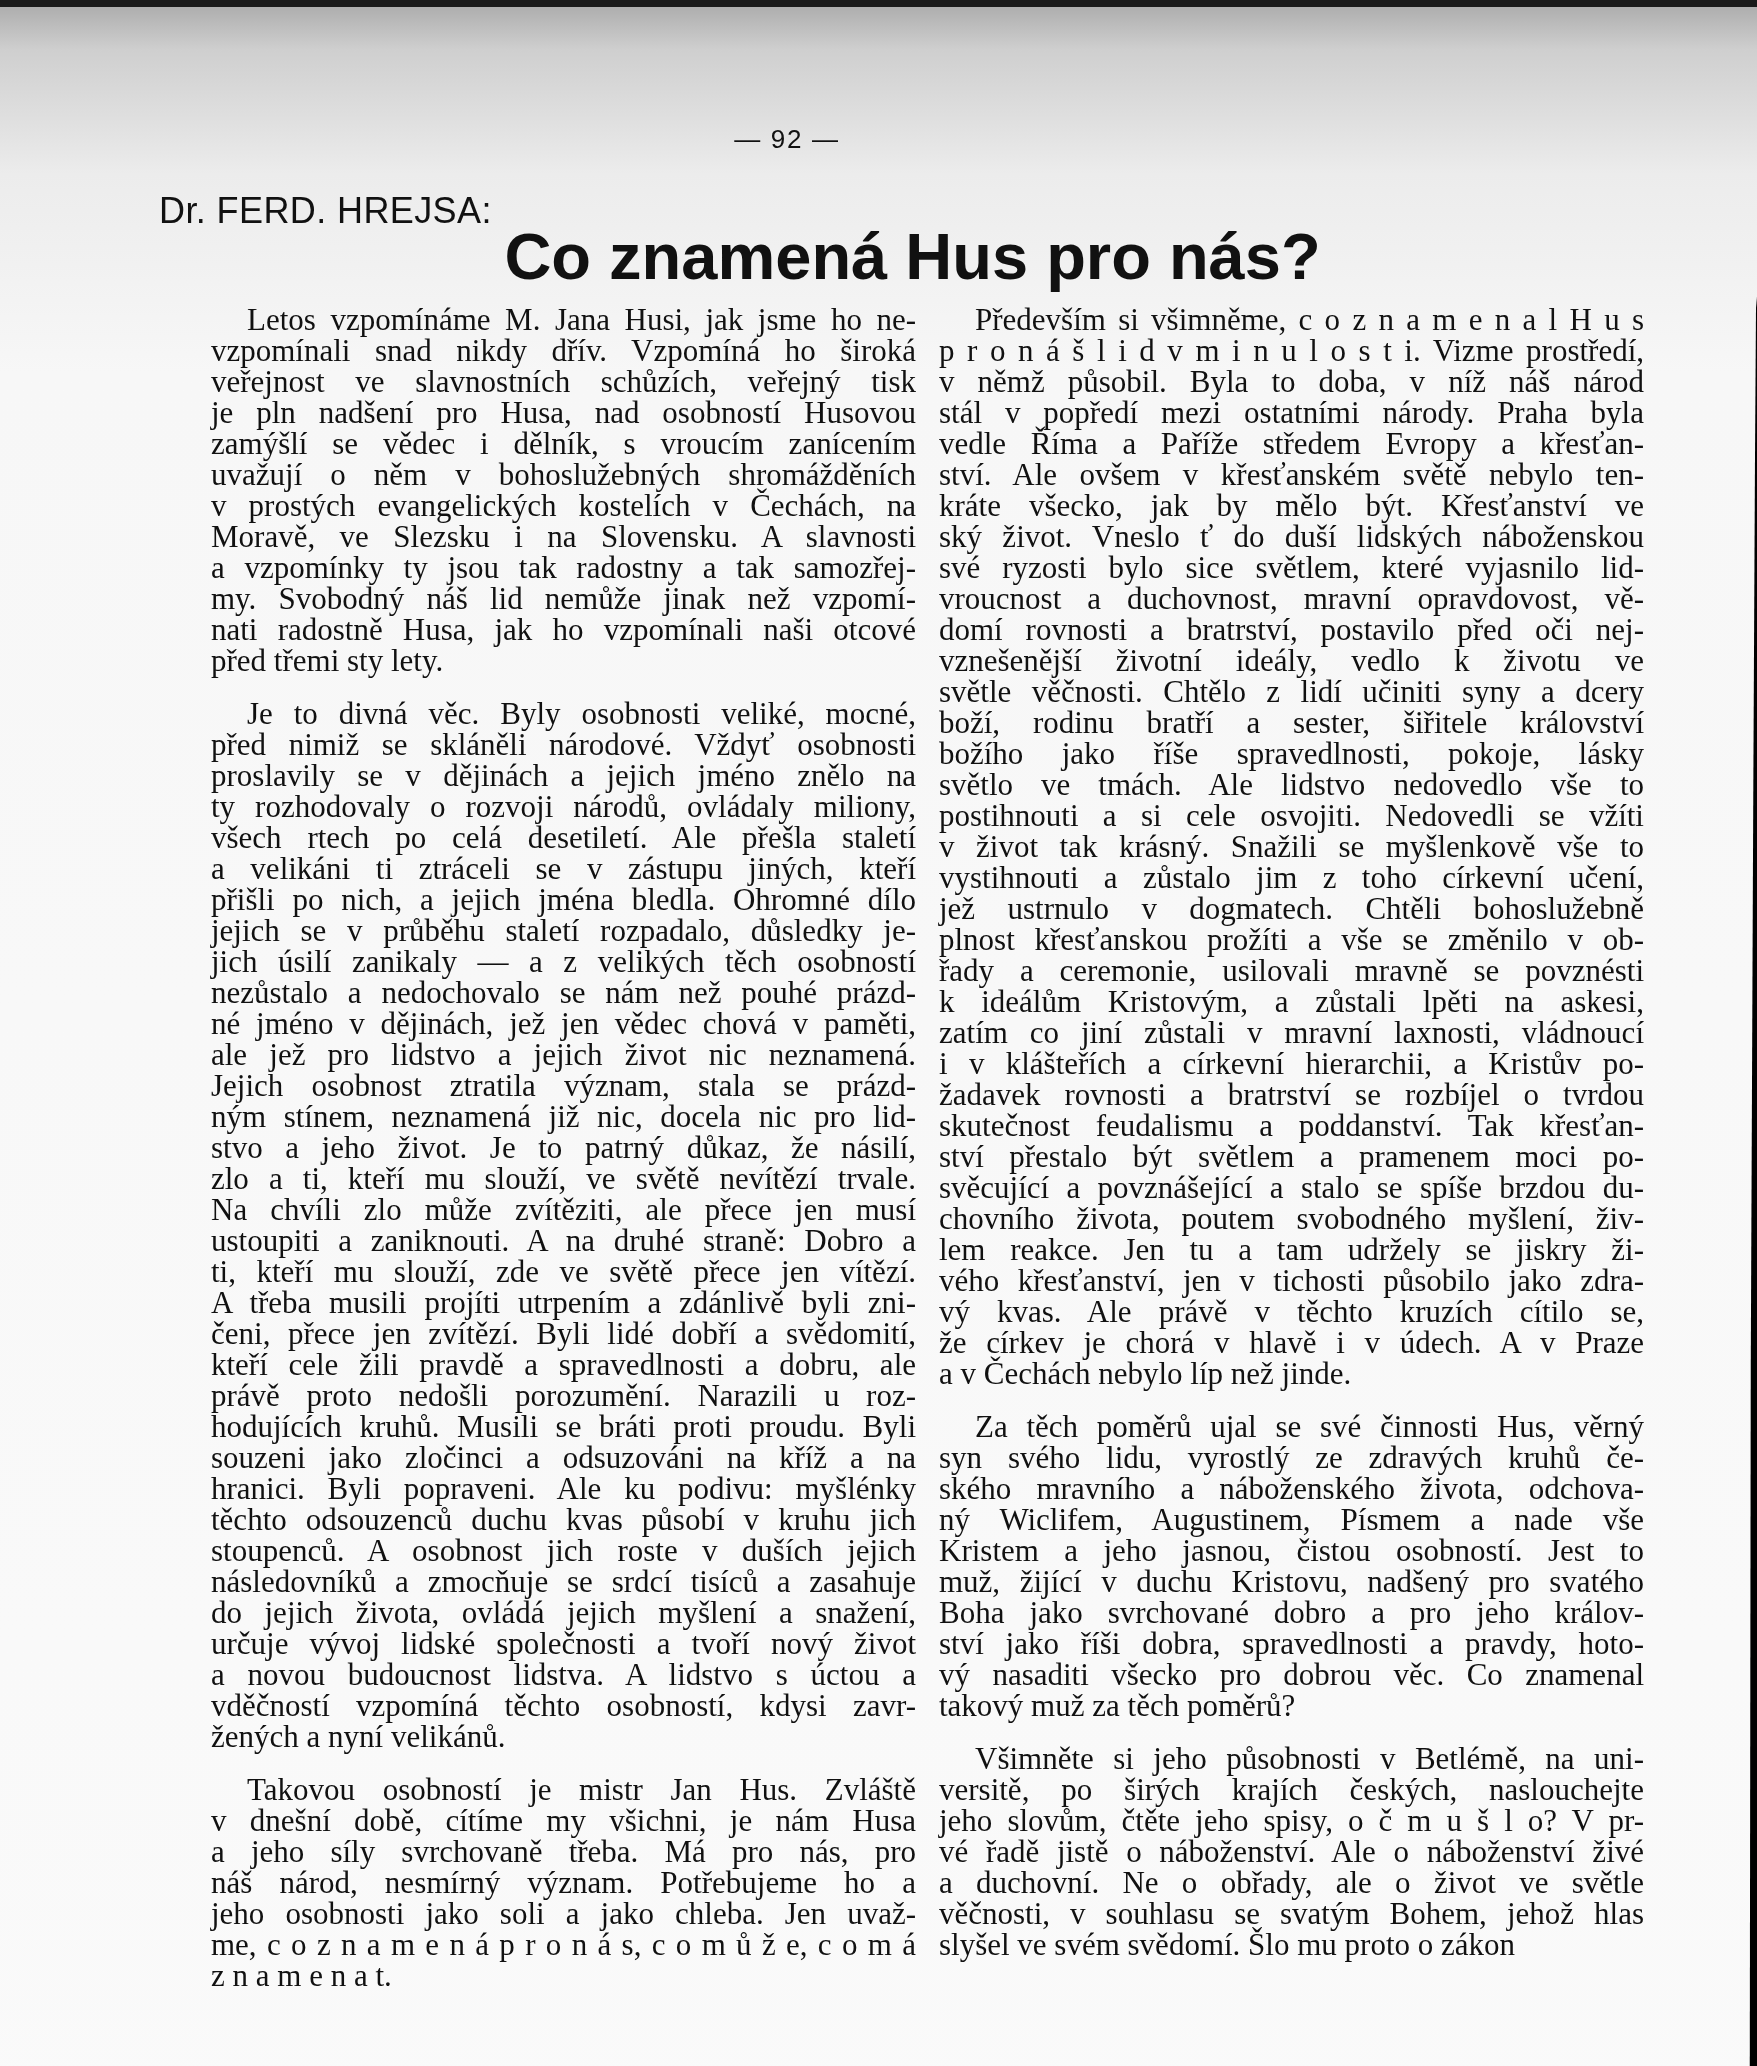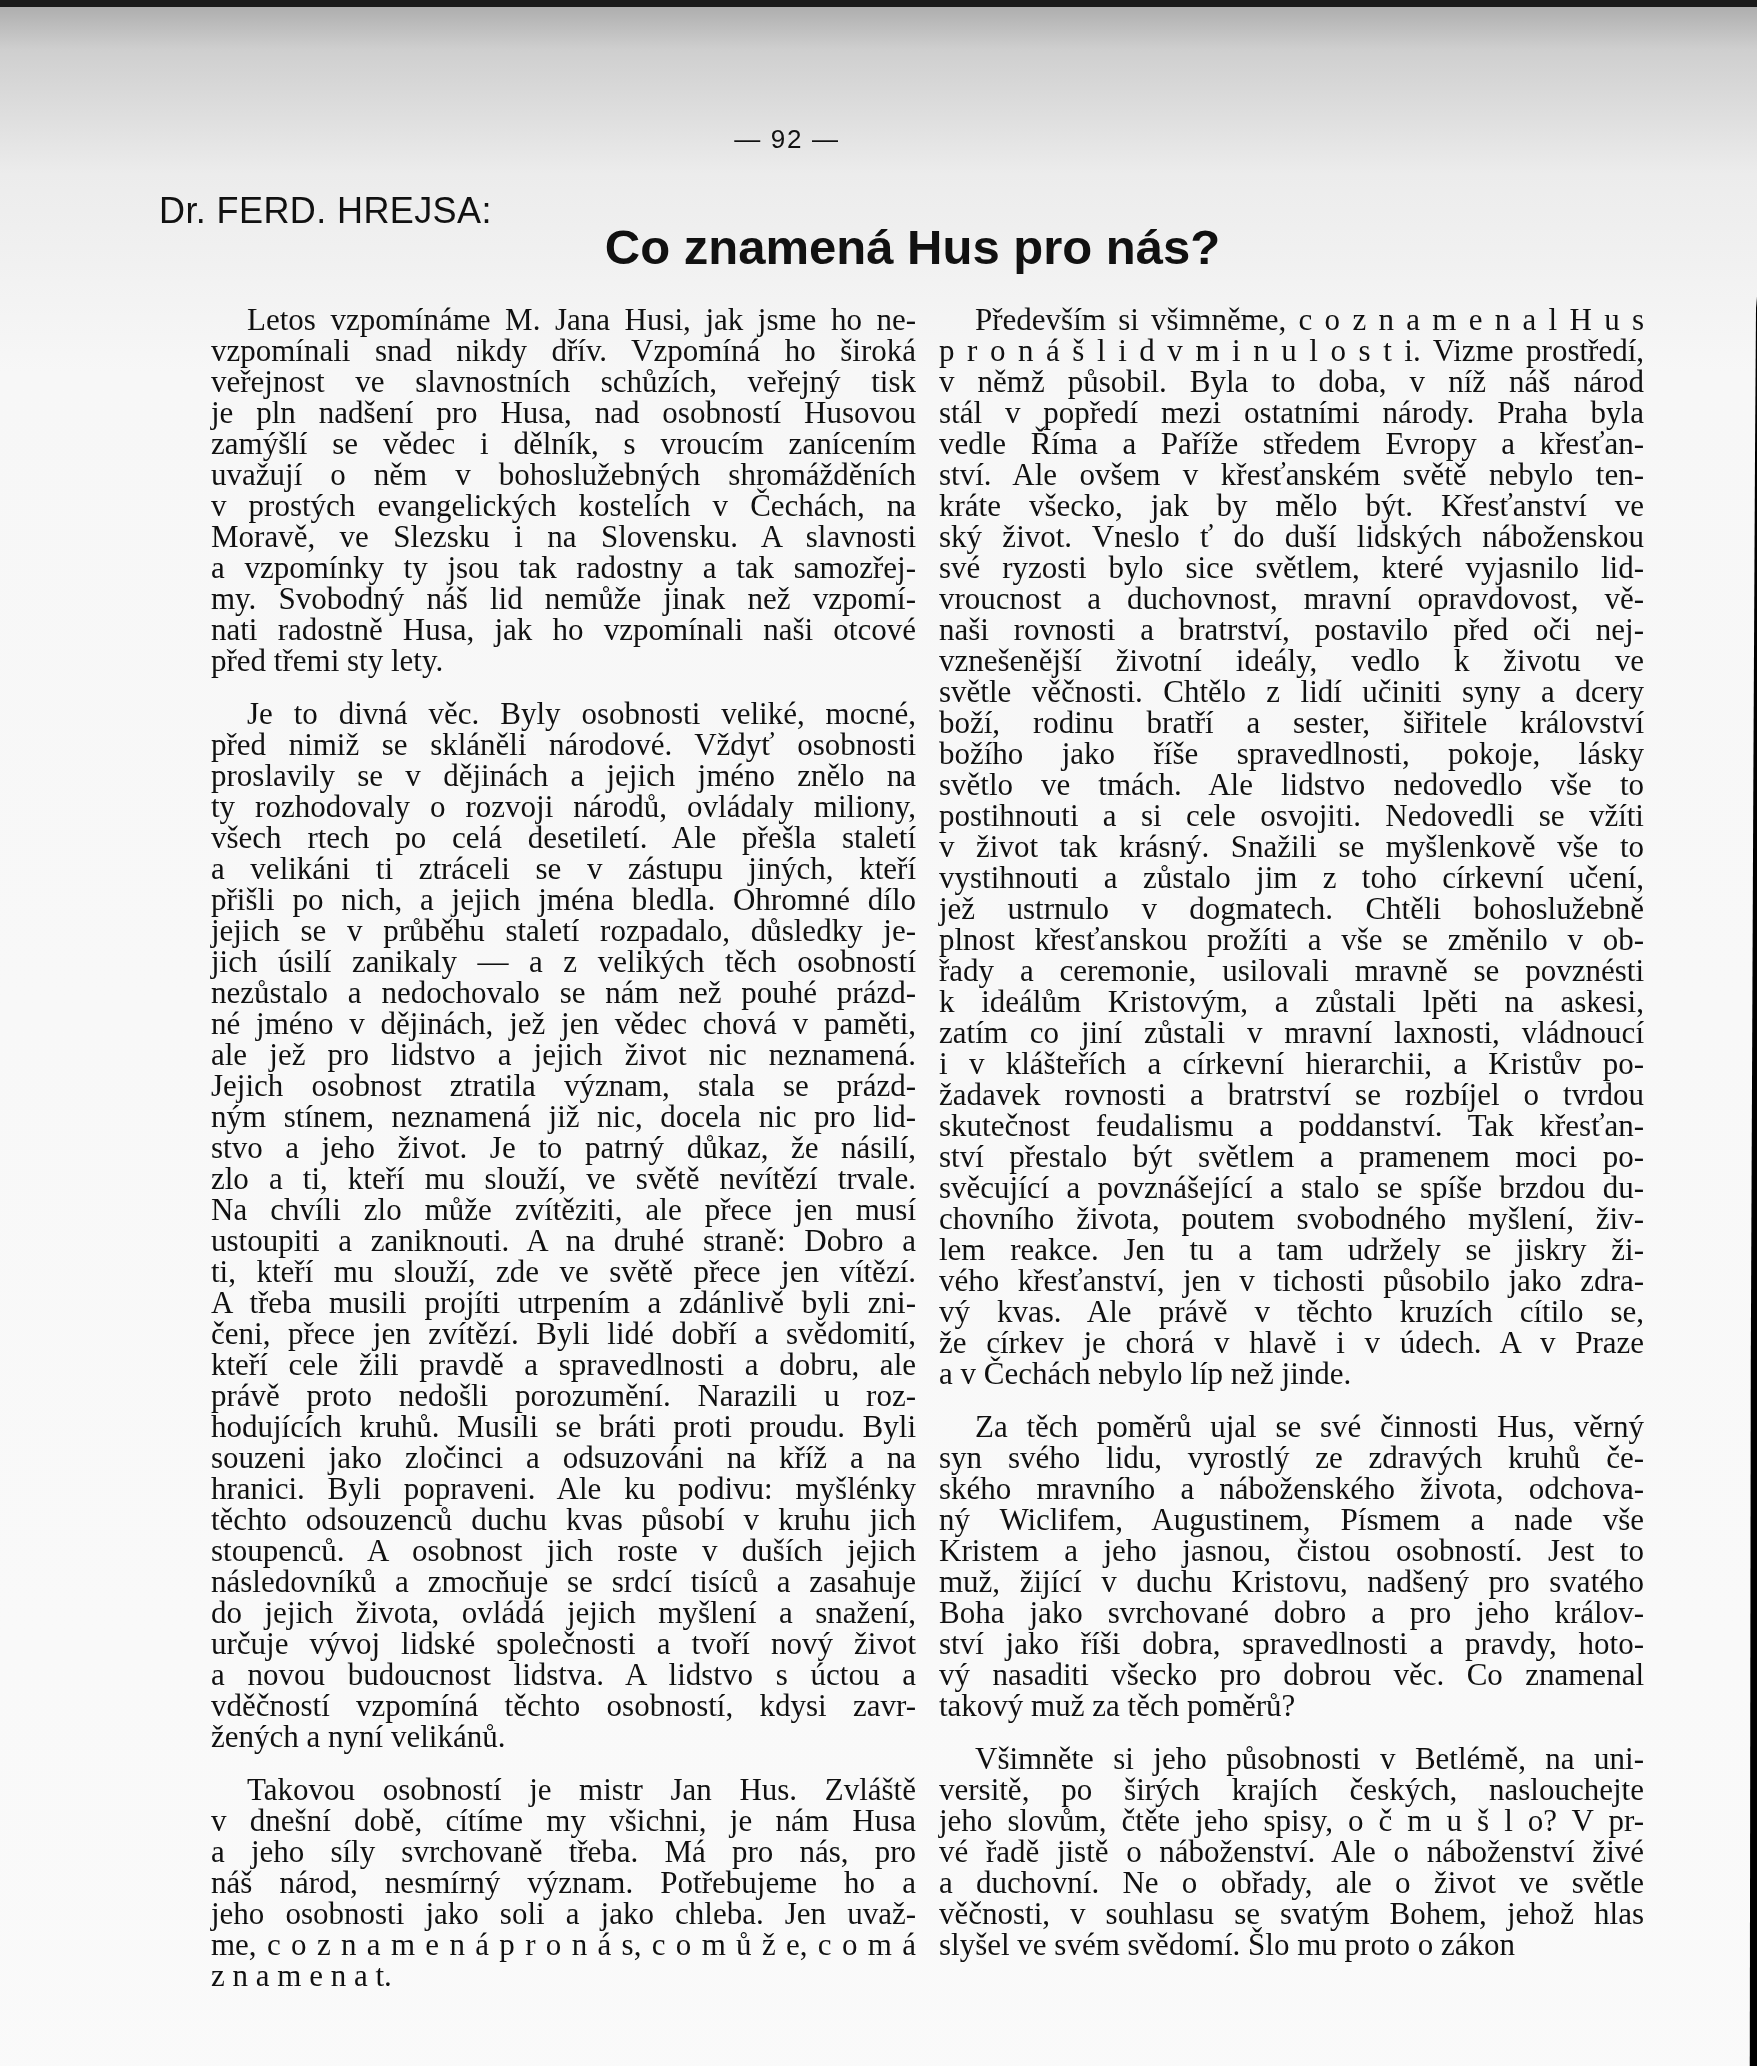--- a/index.html
+++ b/index.html
@@ -18,21 +18,21 @@
   .page-number {
     position: absolute; left: 0; width: 1574px; top: 124px; text-align: center;
     font-family: "Liberation Sans", "DejaVu Sans", sans-serif; font-size: 26px; letter-spacing: 1.7px;
   }
   .author {
     position: absolute; left: 159px; top: 190px;
     font-family: "Liberation Sans", "DejaVu Sans", sans-serif; font-size: 36px; letter-spacing: 0.4px;
   }
   .title {
     position: absolute; left: 0; width: 1757px; top: 219px; text-align: center;
-    font-family: "Liberation Sans", "DejaVu Sans", sans-serif; font-size: 49px; font-weight: bold;
+    font-family: "Liberation Sans", "DejaVu Sans", sans-serif; font-size: 65px; font-weight: bold;
     padding-left: 68px; box-sizing: border-box;
   }
   .column {
     position: absolute; top: 304px; width: 705px;
     font-size: 31px; line-height: 31px; text-align: justify;
   }
   .col-left { left: 211px; }
   .col-right { left: 939px; }
   .para { margin: 0 0 22px 0; }
   .line { display: block; white-space: nowrap; text-align-last: justify; text-align: justify; }
@@ -115,21 +115,21 @@
       <span class="line indent">Především si všimněme, c o  z n a m e n a l  H u s</span>
       <span class="line">p r o  n á š  l i d  v  m i n u l o s t i. Vizme prostředí,</span>
       <span class="line">v němž působil. Byla to doba, v níž náš národ</span>
       <span class="line">stál v popředí mezi ostatními národy. Praha byla</span>
       <span class="line">vedle Říma a Paříže středem Evropy a křesťan-</span>
       <span class="line">ství. Ale ovšem v křesťanském světě nebylo ten-</span>
       <span class="line">kráte všecko, jak by mělo být. Křesťanství ve</span>
       <span class="line">ský život. Vneslo ť do duší lidských náboženskou</span>
       <span class="line">své ryzosti bylo sice světlem, které vyjasnilo lid-</span>
       <span class="line">vroucnost a duchovnost, mravní opravdovost, vě-</span>
-      <span class="line">naši rovnosti a bratrství, postavilo před oči nej-</span>
+      <span class="line">domí rovnosti a bratrství, postavilo před oči nej-</span>
       <span class="line">vznešenější životní ideály, vedlo k životu ve</span>
       <span class="line">světle věčnosti. Chtělo z lidí učiniti syny a dcery</span>
       <span class="line">boží, rodinu bratří a sester, šiřitele království</span>
       <span class="line">božího jako říše spravedlnosti, pokoje, lásky</span>
       <span class="line">světlo ve tmách. Ale lidstvo nedovedlo vše to</span>
       <span class="line">postihnouti a si cele osvojiti. Nedovedli se vžíti</span>
       <span class="line">v život tak krásný. Snažili se myšlenkově vše to</span>
       <span class="line">vystihnouti a zůstalo jim z toho církevní učení,</span>
       <span class="line">jež ustrnulo v dogmatech. Chtěli bohoslužebně</span>
       <span class="line">plnost křesťanskou prožíti a vše se změnilo v ob-</span>

